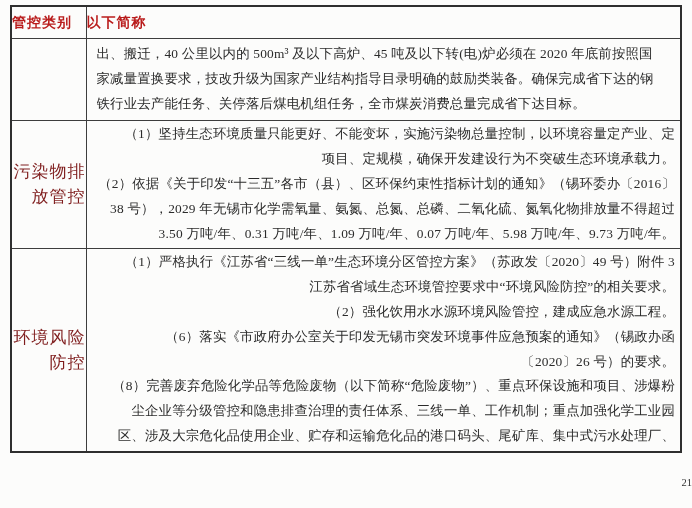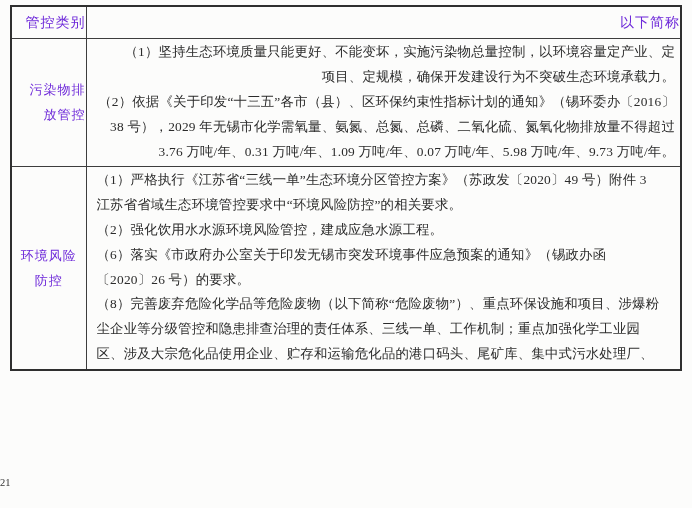--- a/index.html
+++ b/index.html
@@ -26,33 +26,33 @@
   }
   col.col-cat { width: 75px; }
   .control-table th,
   .control-table td {
     border: 1px solid #3d3d3d;
     padding: 0;
   }
   .control-table th {
     height: 31px;
     font-size: 14px;
-    font-weight: normal;
-    color: #6d28d9;
-    text-align: right;
+    font-weight: bold;
+    color: #b91c1c;
+    text-align: left;
     letter-spacing: 1px;
   }
   tr.row-0 td { height: 79px; }
   tr.row-1 td { height: 123px; text-align: right; }
-  tr.row-2 td { height: 200px; }
+  tr.row-2 td { height: 200px; text-align: right; }
   td.cat-cell {
     text-align: center;
     vertical-align: middle;
-    font-size: 13px;
-    color: #6d28d9;
+    font-size: 17px;
+    color: #7f1d1d;
   }
   td.cat-cell div {
     line-height: 25px;
     letter-spacing: 1px;
   }
   td.req-cell {
     vertical-align: middle;
     padding: 1px 5px 1px 10px;
   }
   .req-line {
@@ -61,52 +61,60 @@
     color: #2b2b2b;
     white-space: nowrap;
     overflow: hidden;
     letter-spacing: 0.2px;
   }
   .page-number {
     position: absolute;
     left: 0;
     right: 0;
     top: 477px;
-    text-align: left;
+    text-align: right;
     font-size: 10.5px;
     color: #333;
   }
 </style>
 </head>
 <body>
 
 <div class="page">
   <table class="control-table">
     <colgroup>
       <col class="col-cat">
       <col class="col-req">
     </colgroup>
     <thead>
       <tr>
         <th>管控类别</th>
         <th>以下简称</th>
       </tr>
     </thead>
     <tbody id="table-body">
+        <tr class="row-0">
+          <td class="cat-cell"></td>
+          <td class="req-cell">
+            <div class="req-line">出、搬迁，40 公里以内的 500m³ 及以下高炉、45 吨及以下转(电)炉必须在 2020 年底前按照国</div>
+            <div class="req-line">家减量置换要求，技改升级为国家产业结构指导目录明确的鼓励类装备。确保完成省下达的钢</div>
+            <div class="req-line">铁行业去产能任务、关停落后煤电机组任务，全市煤炭消费总量完成省下达目标。</div>
+          </td>
+        </tr>
         <tr class="row-1">
           <td class="cat-cell">
             <div>污染物排</div>
             <div>放管控</div>
           </td>
           <td class="req-cell">
             <div class="req-line">（1）坚持生态环境质量只能更好、不能变坏，实施污染物总量控制，以环境容量定产业、定</div>
             <div class="req-line">项目、定规模，确保开发建设行为不突破生态环境承载力。</div>
             <div class="req-line">（2）依据《关于印发“十三五”各市（县）、区环保约束性指标计划的通知》（锡环委办〔2016〕</div>
             <div class="req-line">38 号），2029 年无锡市化学需氧量、氨氮、总氮、总磷、二氧化硫、氮氧化物排放量不得超过</div>
-            <div class="req-line">3.76 万吨/年、0.31 万吨/年、1.09 万吨/年、0.07 万吨/年、5.98 万吨/年、9.73 万吨/年。</div>
+            <div class="req-line">3.50 万吨/年、0.31 万吨/年、1.09 万吨/年、0.07 万吨/年、5.98 万吨/年、9.73 万吨/年。</div>
           </td>
         </tr>
         <tr class="row-2">
           <td class="cat-cell">
             <div>环境风险</div>
             <div>防控</div>
           </td>
           <td class="req-cell">
             <div class="req-line">（1）严格执行《江苏省“三线一单”生态环境分区管控方案》（苏政发〔2020〕49 号）附件 3</div>
             <div class="req-line">江苏省省域生态环境管控要求中“环境风险防控”的相关要求。</div>

